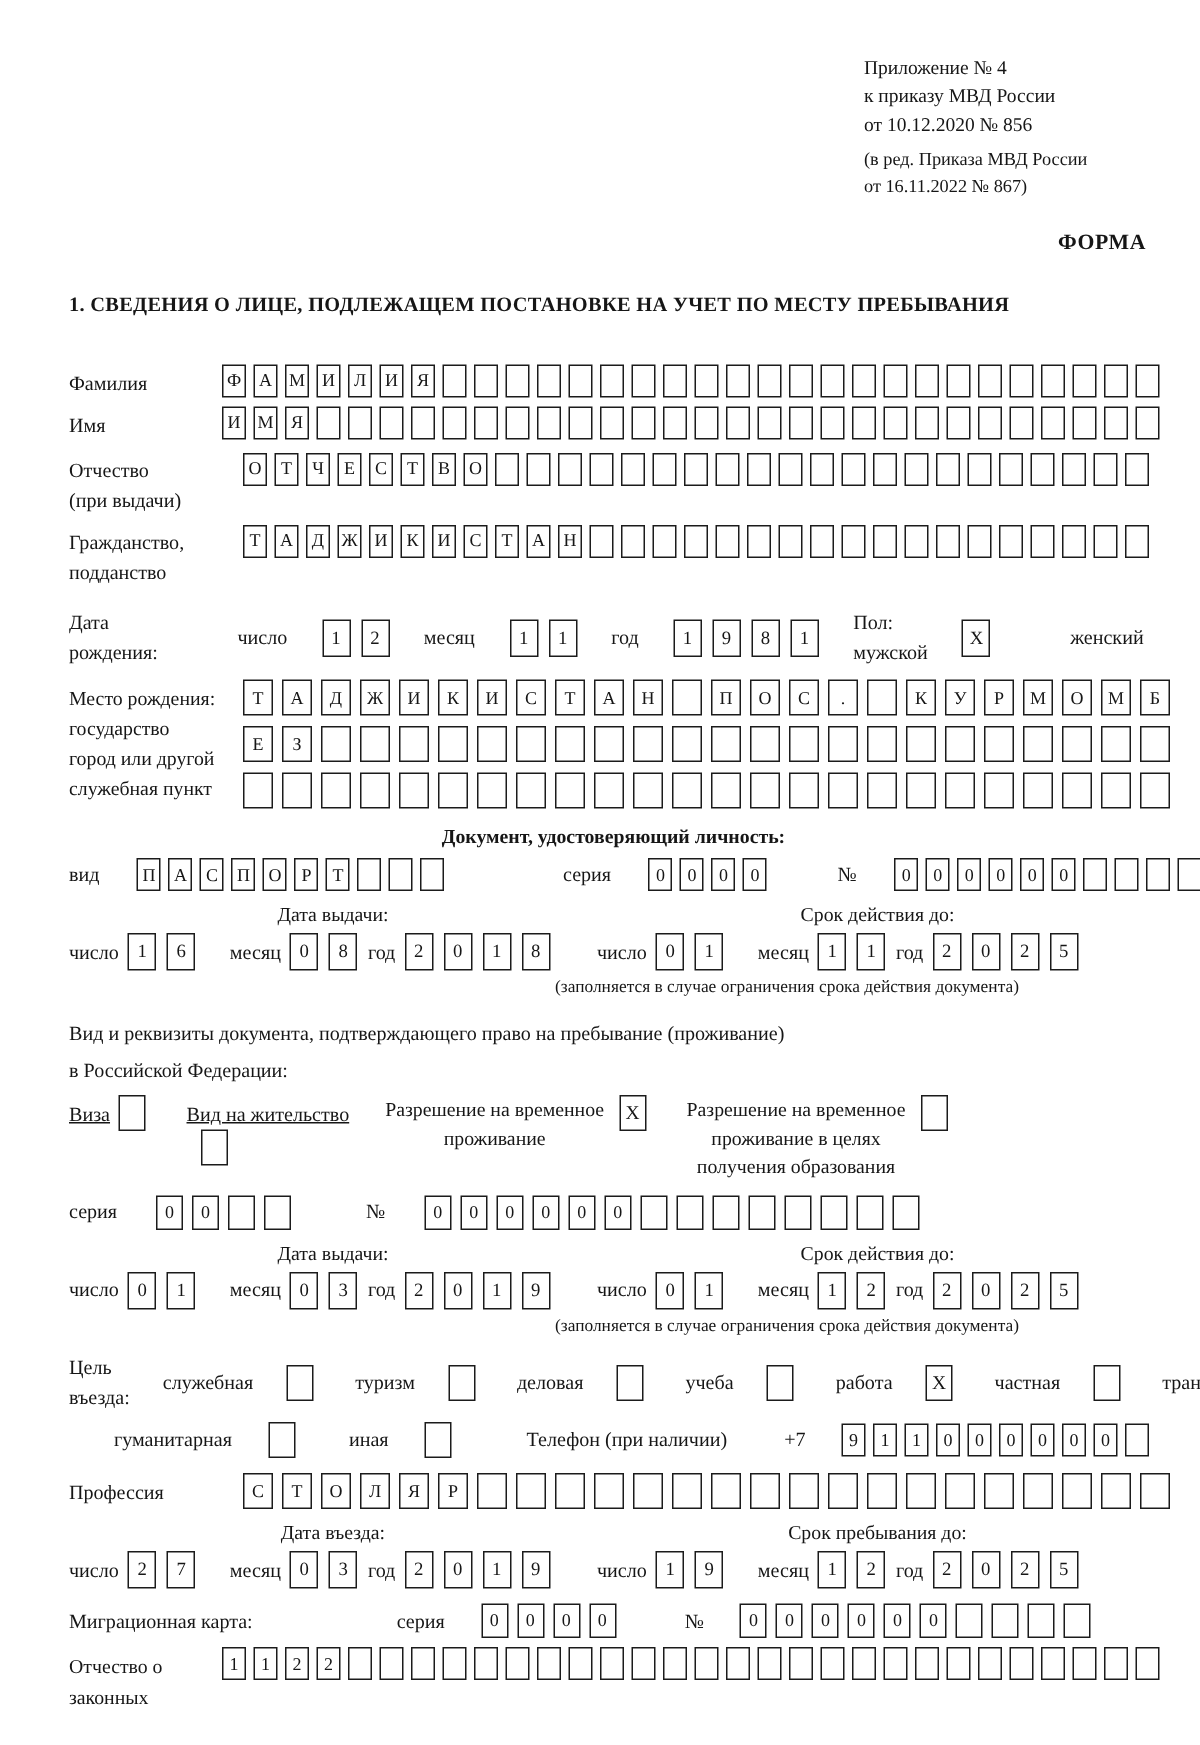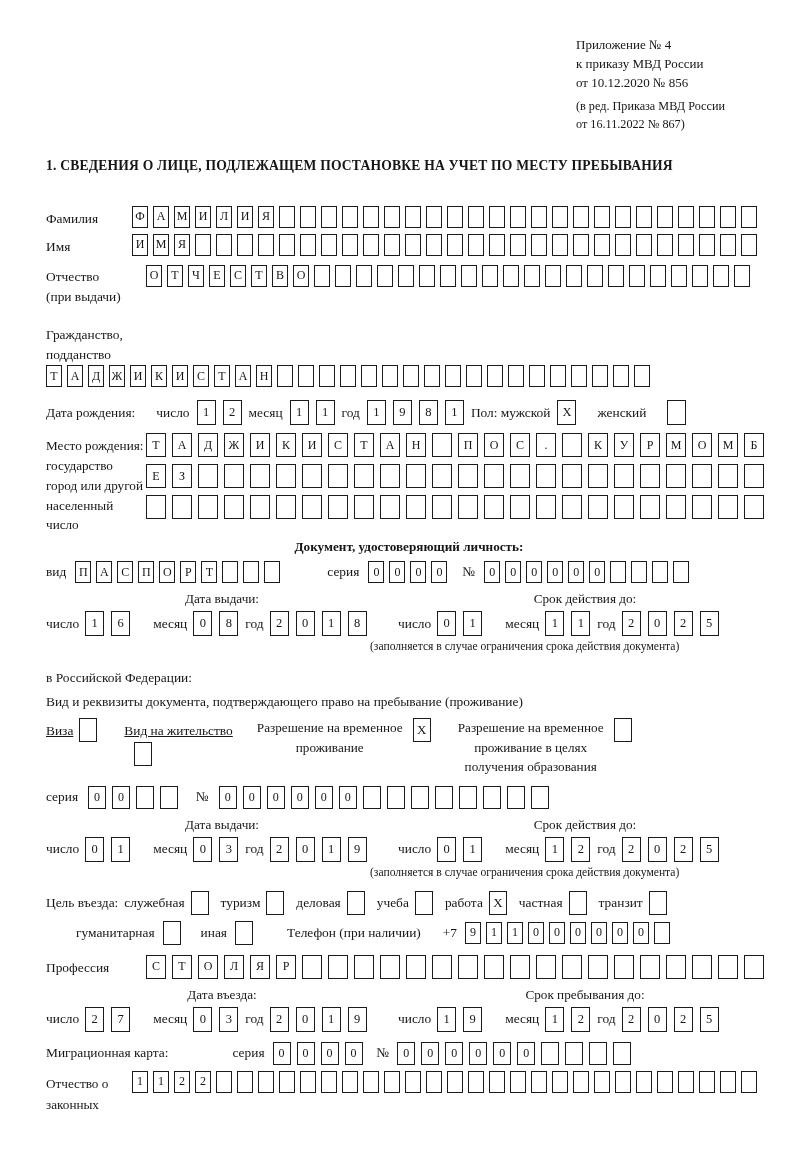--- a/index.html
+++ b/index.html
@@ -17,41 +17,41 @@
   .annex .small { font-size:12.2px; margin-top:4px; line-height:1.5; }
   .forma { text-align:right; font-weight:bold; font-size:14.5px; margin:20px 8px 0 0; letter-spacing:.4px; }
 
   .title { text-align:center; font-weight:bold; font-size:15px; line-height:1.6; margin-top:12px; }
   .title .blank { display:inline-block; width:52px; border-bottom:2.2px solid #222; height:.95em; margin-left:14px; }
 
   .sec1 { font-weight:bold; font-size:13.6px; margin-top:24px; letter-spacing:.2px; white-space:nowrap; }
 
   
   .lbl { font-size:13.4px; line-height:1.5; }
-  .row { display:flex; align-items:flex-start; }
+  .row { display:flex; align-items:flex-start;gap:16px; }
   .row .lblcol { flex:none; }
   .cells { display:flex; flex-wrap:nowrap; align-items:flex-start; }
 
   .cell {
     flex:none; width:16px; height:22px;
     border:1.7px solid #1b1b1b; margin-right:5px;
     display:inline-flex; align-items:center; justify-content:center;
     font-size:12px; font-family:"Liberation Serif",serif;
   }
   .wide .cell { width:20px; height:24px; margin-right:6px; }
   .mid  .cell { width:18px; height:23px; margin-right:6px; }
   .cb { width:18px; height:24px; font-size:13px; }
 
   
   .r-name { margin-top:32px; }
   .r-name .lblcol, .r-iname .lblcol { width:86px; padding-top:3px; }
   .r-iname { margin-top:5px; }
   .r-patr { margin-top:8px; }
   .r-patr .lblcol, .r-cit .lblcol { width:100px; padding-top:2px; }
-  .r-cit { margin-top:16px;flex-direction:column; }
+  .r-cit { margin-top:6px; }
 
   .r-bdate { margin-top:13px; align-items:center; flex-wrap:nowrap; }
   .dates .cell, .r-bdate .cell { width:19px; height:25px; margin-right:7px; font-size:12.5px; }
   .r-bdate .lbl { margin-right:7px; }
   .r-bdate .gap { width:14px; flex:none; }
 
   .r-bplace { margin-top:8px; }
   .r-bplace .lblcol { width:100px; font-size:13.2px; padding-top:3px; }
   .bp-rows .cells { margin-bottom:7px; }
 
@@ -112,20 +112,21 @@
 
   <div class="annex">
     <div>Приложение № 4</div>
     <div>к приказу МВД России</div>
     <div>от 10.12.2020 № 856</div>
     <div class="small">
       <div>(в ред. Приказа МВД России</div>
       <div>от 16.11.2022 № 867)</div>
     </div>
   </div>
+  <div class="forma">ФОРМА</div>
 
 
   <div class="sec1">1. СВЕДЕНИЯ О ЛИЦЕ, ПОДЛЕЖАЩЕМ ПОСТАНОВКЕ НА УЧЕТ ПО МЕСТУ ПРЕБЫВАНИЯ</div>
 
   <div class="row r-name">
     <div class="lblcol lbl">Фамилия</div>
     <div class="cells">
         <span class="cell">Ф</span>
         <span class="cell">А</span>
         <span class="cell">М</span>
@@ -297,21 +298,21 @@
     <span class="lbl">женский</span>
     <span class="gap"></span>
     <span class="cell cb"></span>
   </div>
 
   <div class="row r-bplace">
     <div class="lblcol lbl">
       <div>Место рождения:</div>
       <div>государство</div>
       <div>город или другой</div>
-      <div>населенный число</div>
+      <div>служебная пункт</div>
     </div>
     <div class="bp-rows wide">
       <div class="cells">
           <span class="cell">Т</span>
           <span class="cell">А</span>
           <span class="cell">Д</span>
           <span class="cell">Ж</span>
           <span class="cell">И</span>
           <span class="cell">К</span>
           <span class="cell">И</span>
@@ -472,22 +473,22 @@
             <span class="cell">0</span>
             <span class="cell">2</span>
             <span class="cell">5</span>
           </span>
       </div>
       <div class="dg-note">(заполняется в случае ограничения срока действия документа)</div>
     </div>
   </div>
 
   <div class="intro">
+    <div>Вид и реквизиты документа, подтверждающего право на пребывание (проживание)</div>
     <div>в Российской Федерации:</div>
-    <div>Вид и реквизиты документа, подтверждающего право на пребывание (проживание)</div>
   </div>
 
   <div class="res-opts">
     <div class="opt o1">
       <span class="lbl">Виза</span>
       <span class="cell cb"></span>
     </div>
     <div class="opt" style="margin-left:22px;flex-direction:column;">
       <span class="lbl">Вид на жительство</span>
       <span class="cell cb"></span>

